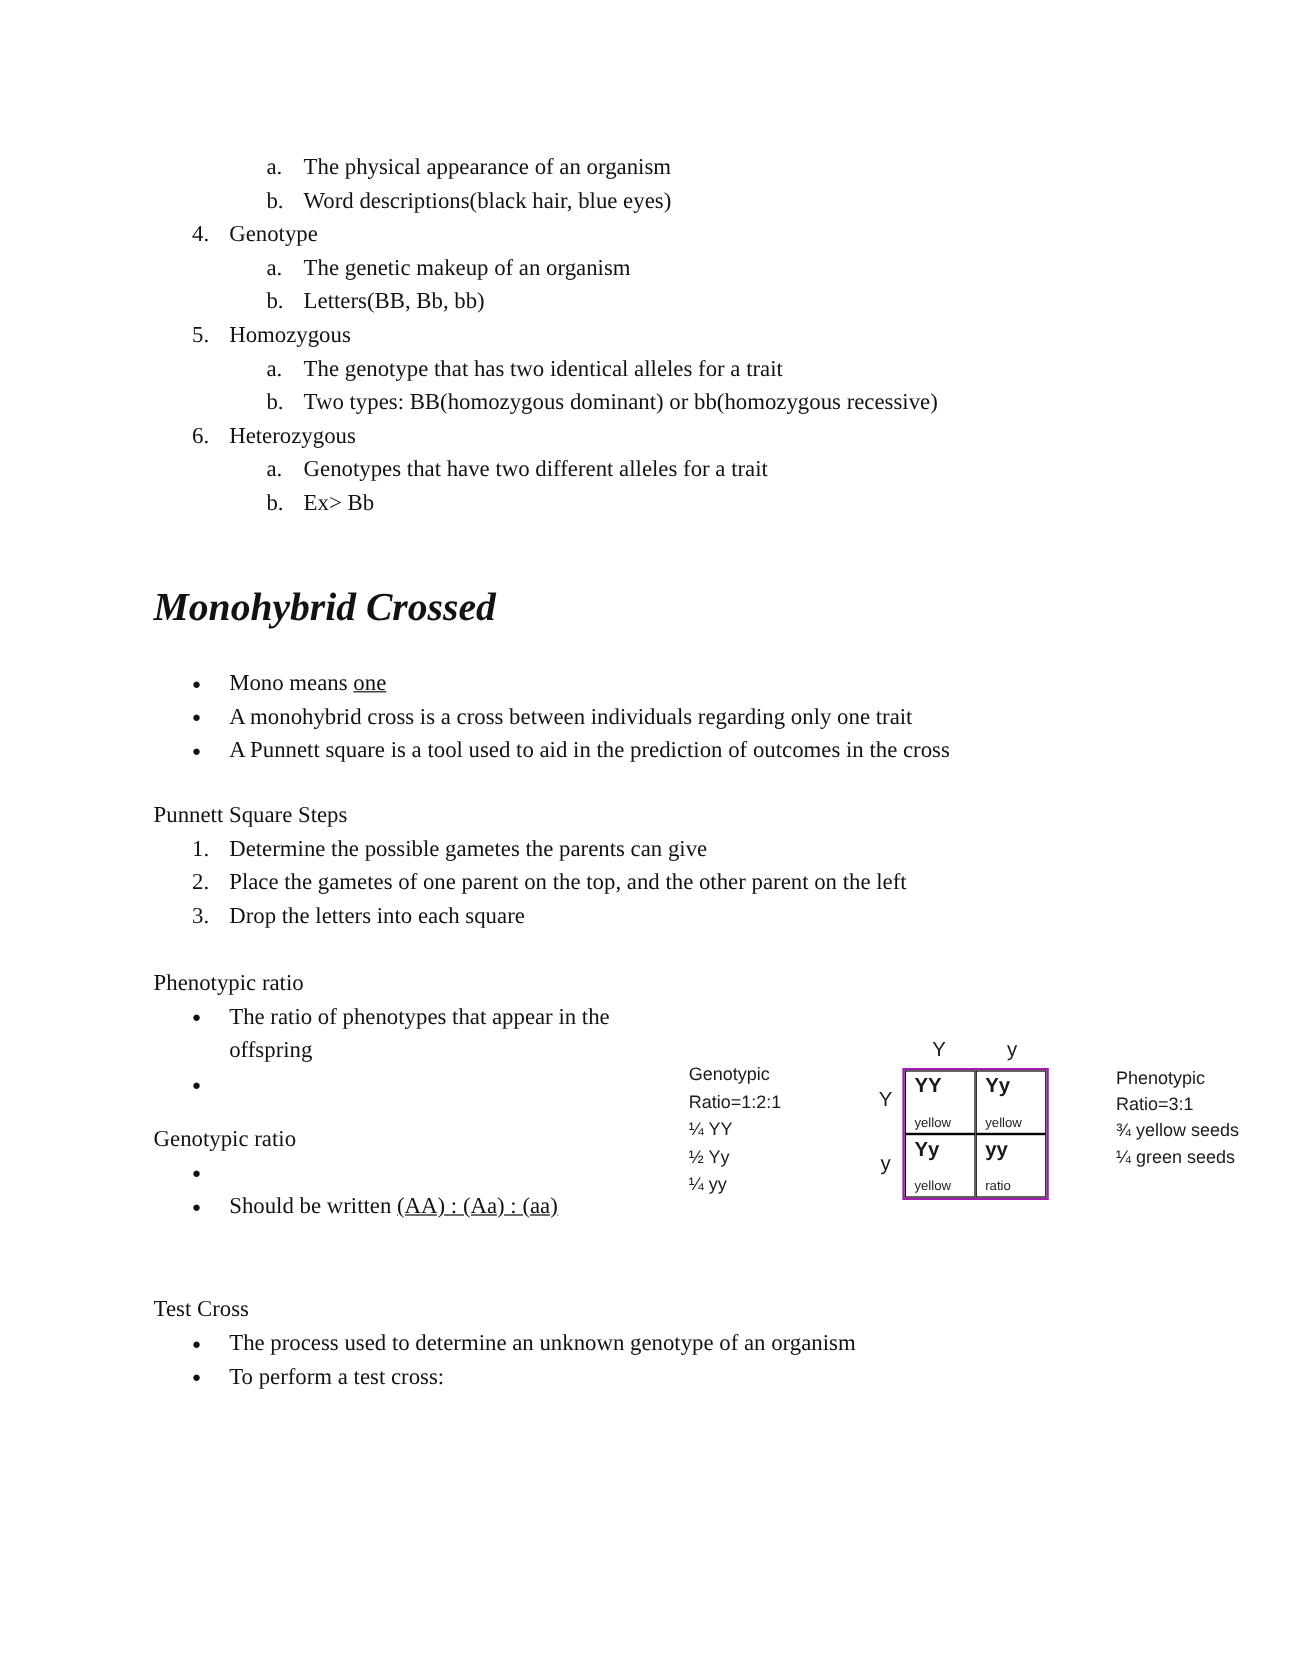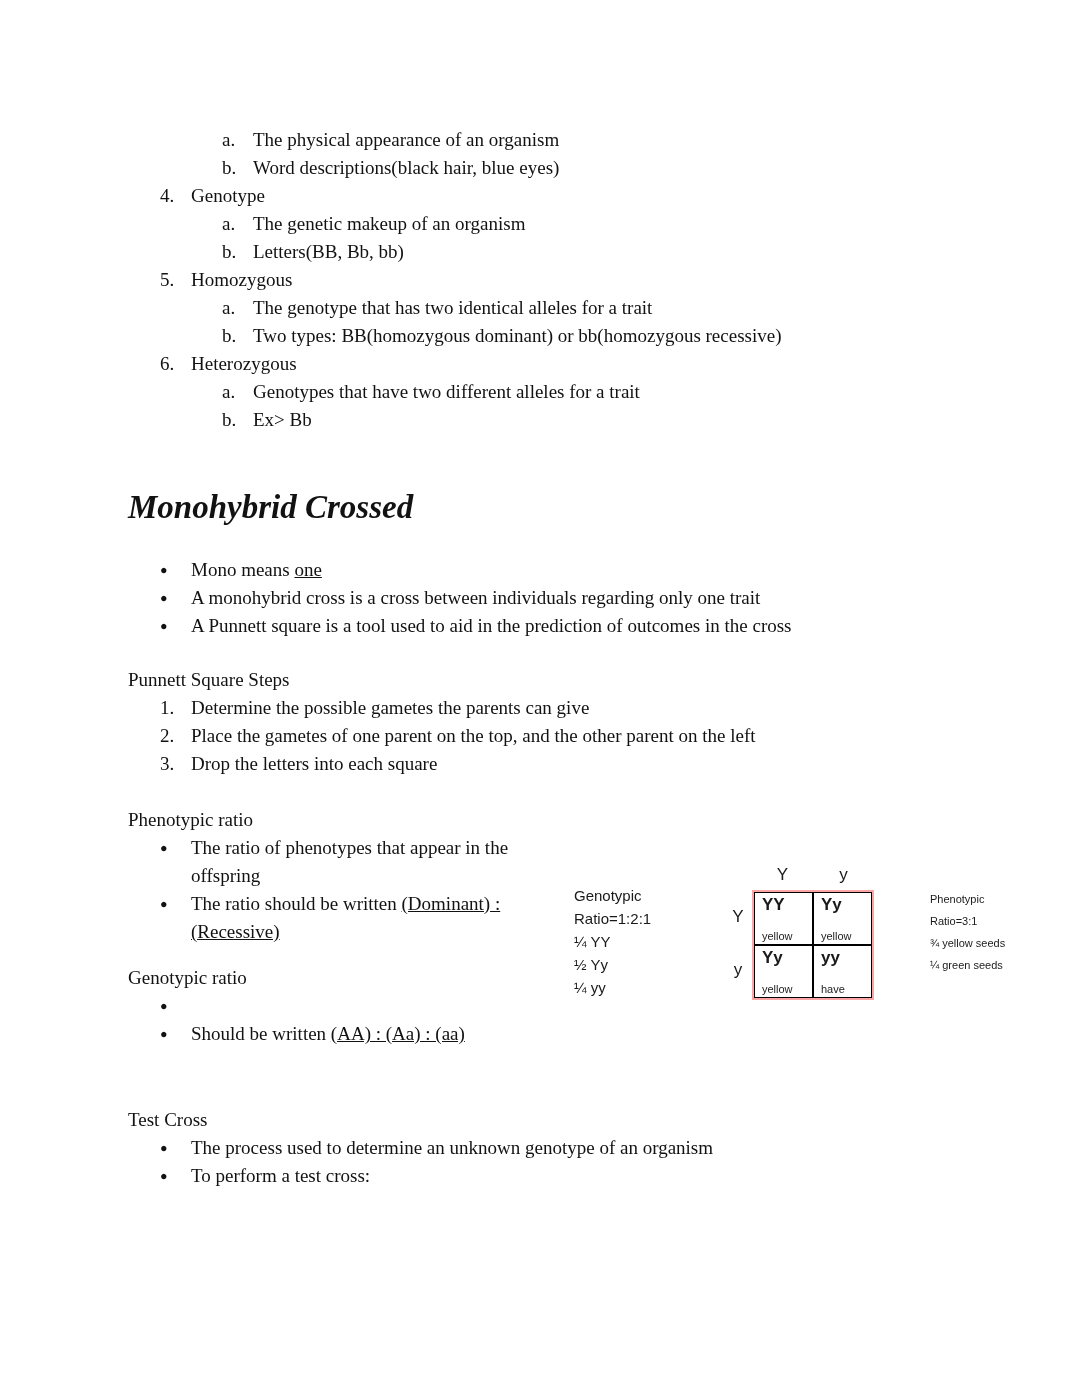--- a/index.html
+++ b/index.html
@@ -56,34 +56,34 @@
     position: absolute;
     left: 2px;
     top: 22px;
     font-size: 15px;
     line-height: 23px;
   }
   .fig-pheno {
     position: absolute;
     left: 358px;
     top: 26px;
-    font-size: 11px;
+    font-size: 15px;
     line-height: 22px;
   }
   .punnett { position: absolute; left: 152px; top: 0; }
   .pt-row { display: flex; margin-left: 28px; height: 28px; }
   .pt-h { width: 61px; text-align: center; font-size: 17px; line-height: 26px; }
   .p-main { display: flex; }
   .pl-col { width: 28px; display: flex; flex-direction: column; }
   .pl-h { height: 53px; line-height: 53px; text-align: center; font-size: 17px; }
   .p-grid {
     display: grid;
     grid-template-columns: 59px 59px;
     grid-auto-rows: 53px;
-    border: 2px solid #fca5a5;
+    border: 2px solid #a21caf;
   }
   .p-cell {
     border: 1px solid #000;
     display: flex;
     flex-direction: column;
     padding: 1px 5px 2px 7px;
     background: #fff;
   }
   .p-geno { font-size: 17px; font-weight: bold; line-height: 22px; }
   .p-pheno { font-size: 11px; margin-top: auto; color: #222; }
@@ -170,21 +170,20 @@
       <span class="txt">Drop the letters into each square</span>
     </div>
 
     <div class="sec-pheno-h">Phenotypic ratio</div>
     <div class="row indent-main">
       <span class="blt">●</span>
       <span class="txt narrow">The ratio of phenotypes that appear in the offspring</span>
     </div>
     <div class="row indent-main">
       <span class="blt">●</span>
-      <span class="txt narrow"><span>The ratio should be written </span><span class="emph">(Dominant) : (Recessive)</span></span>
     </div>
 
     <div class="sec-geno-h">Genotypic ratio</div>
     <div class="row indent-main">
       <span class="blt">●</span>
     </div>
     <div class="row indent-main">
       <span class="blt">●</span>
       <span class="txt"><span>Should be written </span><span class="emph">(AA) : (Aa) : (aa)</span></span>
     </div>
@@ -228,21 +227,21 @@
           <div class="p-cell">
             <div class="p-geno">Yy</div>
             <div class="p-pheno">yellow</div>
           </div>
           <div class="p-cell">
             <div class="p-geno">Yy</div>
             <div class="p-pheno">yellow</div>
           </div>
           <div class="p-cell">
             <div class="p-geno">yy</div>
-            <div class="p-pheno">have</div>
+            <div class="p-pheno">ratio</div>
           </div>
         </div>
       </div>
     </div>
 
     <div class="fig-pheno">
       <div>Phenotypic</div>
       <div>Ratio=3:1</div>
       <div>¾ yellow seeds</div>
       <div>¼ green seeds</div>

